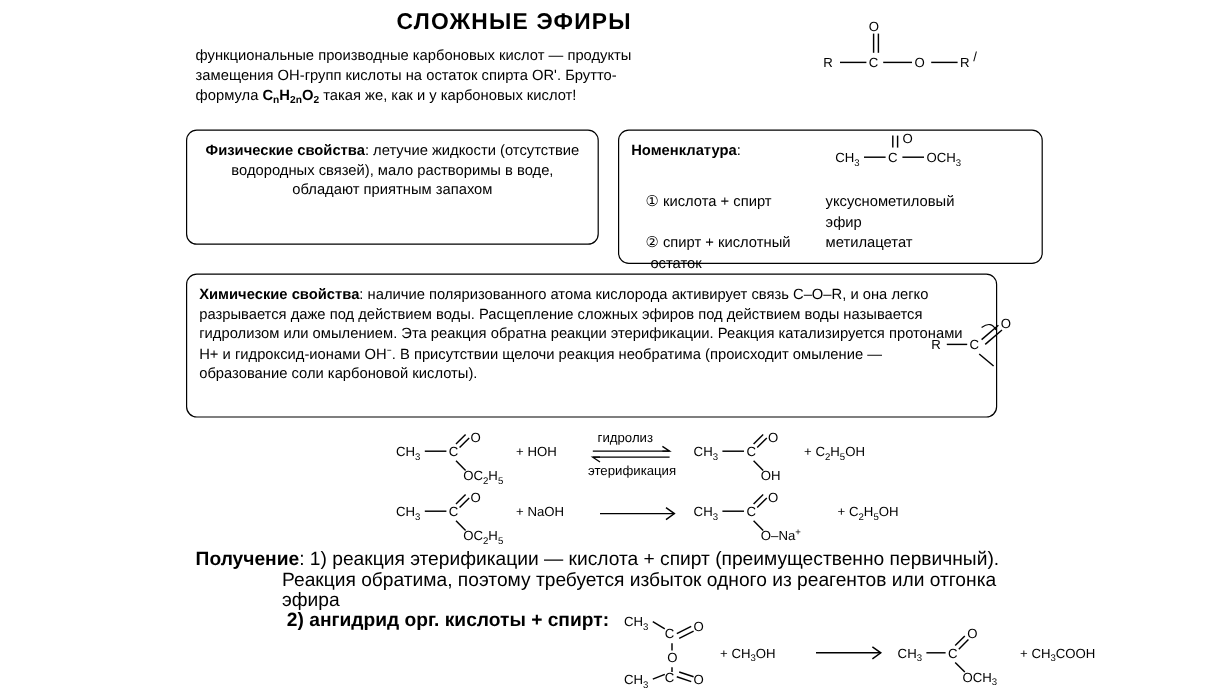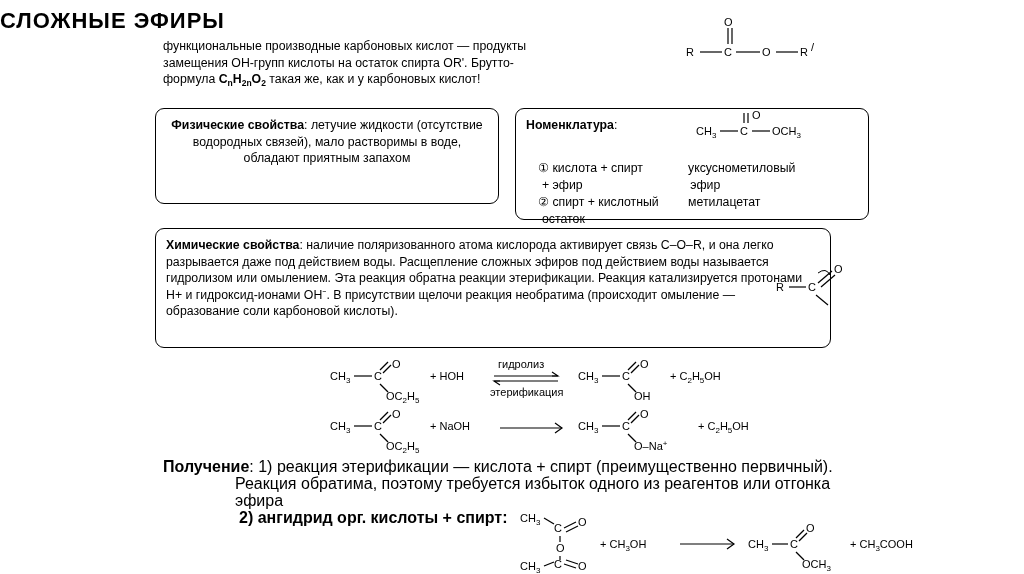--- a/index.html
+++ b/index.html
@@ -8,22 +8,22 @@
     background:#ffffff;
     font-family:"Liberation Sans", sans-serif;
     color:#000;
     position:relative;
     overflow:hidden;
   }
   .page{position:relative;width:1024px;height:574px;}
 
   .title{
     position:absolute;top:8px;left:0;width:857px;
-    text-align:left;
-    font-size:22px;font-weight:bold;letter-spacing:1px;
+    text-align:center;
+    font-size:19px;font-weight:bold;letter-spacing:1px;
   }
 
   .intro{
     position:absolute;left:163px;top:38px;width:470px;
     font-size:12.3px;line-height:16.5px;
   }
   .intro b{font-weight:bold;}
   sub{font-size:8.5px;vertical-align:baseline;position:relative;bottom:-3px;}
 
   .box{
@@ -109,21 +109,20 @@
           <line x1="52" y1="12" x2="52" y2="2" stroke="#000" stroke-width="1.2"></line>
           <text class="st" x="56" y="8">O</text>
         </svg>
       </div>
       <div class="nom-rows">
         <div class="nom-row">
           <div class="nom-left">① кислота + спирт</div>
           <div class="nom-right">уксуснометиловый</div>
         </div>
         <div class="nom-row">
-          <div class="nom-left nom-sub">+ эфир</div>
           <div class="nom-right">эфир</div>
         </div>
         <div class="nom-row">
           <div class="nom-left">② спирт + кислотный</div>
           <div class="nom-right">метилацетат</div>
         </div>
         <div class="nom-row">
           <div class="nom-left nom-sub">остаток</div>
           <div class="nom-right"></div>
         </div>

